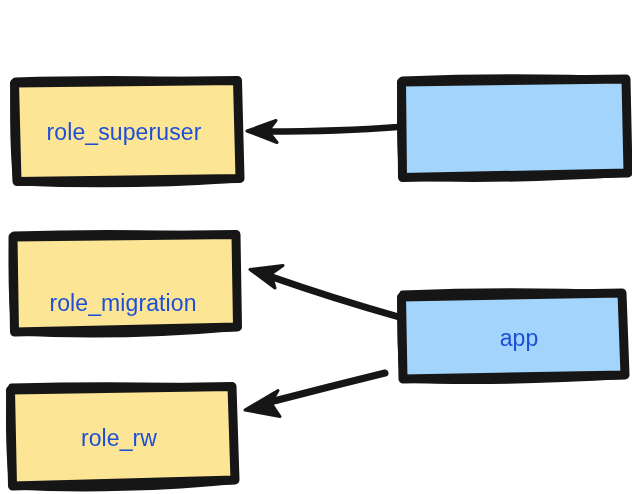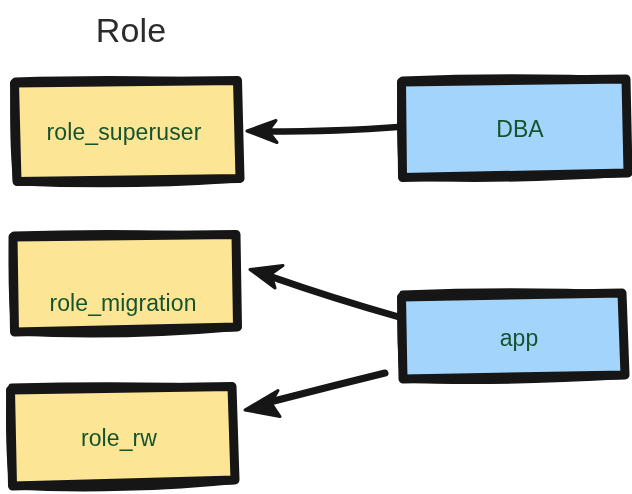--- a/index.html
+++ b/index.html
@@ -40,21 +40,21 @@
     position: absolute;
     display: flex;
     align-items: center;
     justify-content: center;
   }
   .node-label {
     position: relative;
     z-index: 3;
     font-size: 23px;
     font-weight: 400;
-    color: #14532d;
+    color: #1d4ed8;
     white-space: nowrap;
     text-align: center;
     letter-spacing: 0.1px;
   }
   .node svg.node-shape {
     position: absolute;
     left: 0;
     top: 0;
     overflow: visible;
     z-index: 1;
@@ -82,21 +82,20 @@
     z-index: 2;
     pointer-events: none;
   }
   #edges-layer .edge { pointer-events: auto; }
 </style>
 </head>
 <body>
 
 <div id="diagram-root">
 
-  <div class="column-header" id="header-role">Role</div>
 
 
   <div class="node" id="node-role-superuser">
     <svg class="node-shape" width="238" height="114" viewBox="0 0 238 114">
       <path d="M6.5,9.0 L229.5,6.5 L232.0,104.5 L9.0,107.5 Z" fill="#FCE595" stroke="#161616" stroke-width="9" stroke-linejoin="round"></path>
       <path d="M6.0,10.0 C5.2,42.0 5.6,76.0 8.4,106.0" fill="none" stroke="#161616" stroke-width="7" stroke-linecap="round"></path>
       <path d="M10.0,108.5 C78.0,111.5 160.0,110.5 231.0,105.5" fill="none" stroke="#161616" stroke-width="6" stroke-linecap="round"></path>
       <path d="M7.5,6.5 C80.0,4.0 163.0,5.0 230.5,7.5" fill="none" stroke="#161616" stroke-width="6" stroke-linecap="round"></path>
     </svg>
     <span class="node-label">role_superuser</span>
@@ -122,21 +121,20 @@
     <span class="node-label">role_rw</span>
   </div>
 
   <div class="node" id="node-dba">
     <svg class="node-shape" width="238" height="110" viewBox="0 0 238 110">
       <path d="M7.5,8.0 L232.0,5.0 L234.0,99.0 L8.5,103.5 Z" fill="#A3D4FB" stroke="#161616" stroke-width="9" stroke-linejoin="round"></path>
       <path d="M7.0,8.5 C6.2,40.0 6.4,74.0 8.6,102.0" fill="none" stroke="#161616" stroke-width="7" stroke-linecap="round"></path>
       <path d="M9.0,103.5 C82.0,106.5 166.0,104.0 233.5,99.5" fill="none" stroke="#161616" stroke-width="6" stroke-linecap="round"></path>
       <path d="M8.5,5.5 C84.0,2.5 168.0,3.0 232.5,5.5" fill="none" stroke="#161616" stroke-width="6" stroke-linecap="round"></path>
     </svg>
-    <span class="node-label">DBA</span>
   </div>
 
   <div class="node" id="node-app">
     <svg class="node-shape" width="238" height="100" viewBox="0 0 238 100">
       <path d="M7.5,10.0 L228.0,6.0 L231.0,88.0 L9.0,92.0 Z" fill="#A3D4FB" stroke="#161616" stroke-width="9" stroke-linejoin="round"></path>
       <path d="M7.0,10.5 C6.4,38.0 6.8,66.0 9.2,91.0" fill="none" stroke="#161616" stroke-width="7" stroke-linecap="round"></path>
       <path d="M9.5,92.5 C80.0,96.0 162.0,93.0 231.0,89.0" fill="none" stroke="#161616" stroke-width="6" stroke-linecap="round"></path>
       <path d="M8.5,6.5 C82.0,3.5 164.0,4.0 229.0,6.5" fill="none" stroke="#161616" stroke-width="6" stroke-linecap="round"></path>
     </svg>
     <span class="node-label">app</span>

